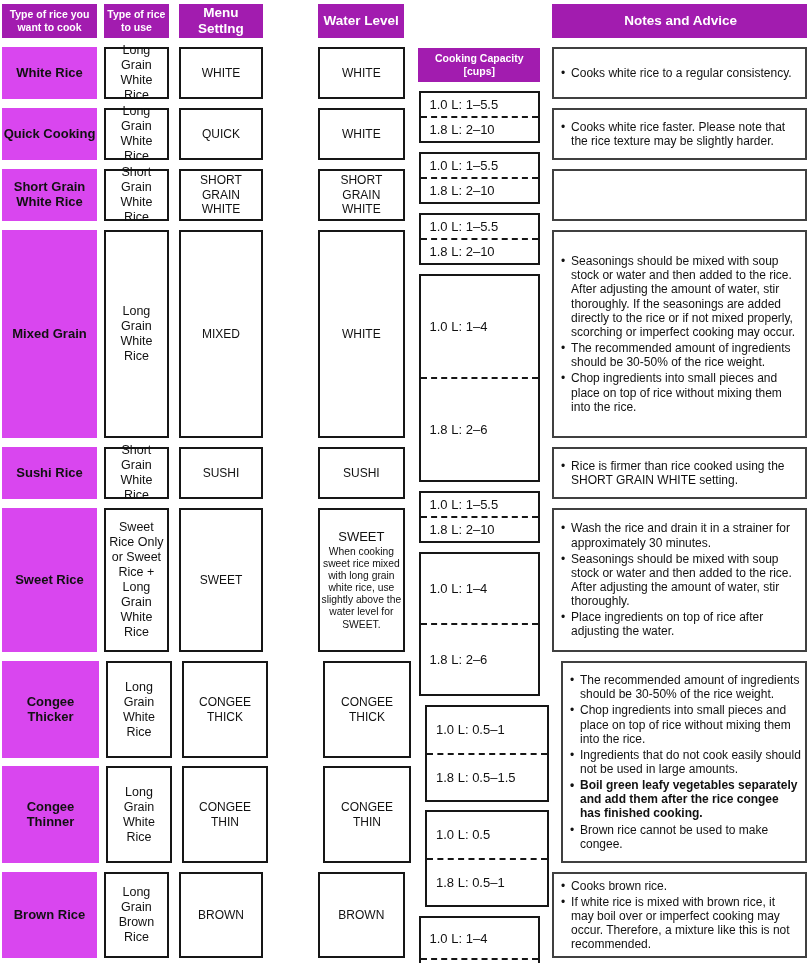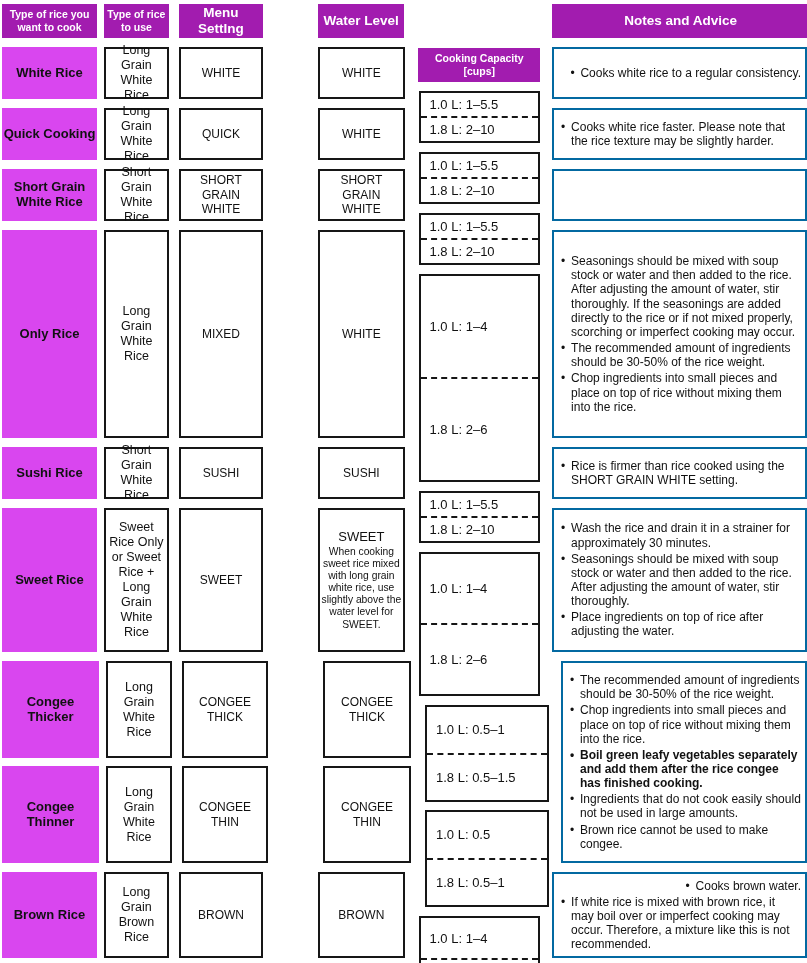--- a/index.html
+++ b/index.html
@@ -10,21 +10,21 @@
     padding:4px 0 0 2px;
   }
   *{box-sizing:border-box;}
   .band{display:flex;margin-bottom:9px;}
   .cell{display:flex;align-items:center;justify-content:center;text-align:center;background:#fff;}
   .c1{width:97px;margin-right:7px;background:#d946ef;font-weight:bold;font-size:13px;line-height:1.15;}
   .c2{width:66px;margin-right:10px;border:2px solid #161616;font-size:12.5px;line-height:1.2;padding:0 2px;}
   .c3{width:86px;margin-right:11px;border:2px solid #161616;font-size:12px;line-height:1.2;padding:0 2px;}
   .c4{width:88px;margin-right:14px;border:2px solid #161616;font-size:12px;line-height:1.2;padding:0 2px;margin-left:44px;}
   .c5{width:124px;margin-right:12px;border:2px solid #161616;flex-direction:column;align-items:stretch;padding:0;margin-top:44px;}
-  .c6{width:260px;border:2px solid #0369a1;flex-direction:column;align-items:flex-end;justify-content:center;
+  .c6{width:260px;border:2px solid #404040;flex-direction:column;align-items:flex-start;justify-content:center;
       text-align:left;font-size:12px;line-height:1.18;padding:5px 4px 5px 6px;}
   .cap-half{flex:1;display:flex;align-items:center;padding-left:9px;font-size:13px;}
   .cap-bot{border-top:2px dashed #161616;}
   .note-item{position:relative;padding-left:11px;margin:1px 0;}
   .note-item::before{content:"\2022";position:absolute;left:1px;top:0;}
   .bold{font-weight:bold;}
   
   .head .cell{background:#a21caf;color:#fff;border:none;font-weight:bold;}
   .head .small{font-size:10.5px;line-height:1.2;}
   .head .big{font-size:13.5px;}
@@ -109,21 +109,21 @@
     </div>
   <div class="cell c5 h52">
     <div class="cap-half">1.0 L: 1–5.5</div>
     <div class="cap-half cap-bot">1.8 L: 2–10</div>
   </div>
   <div class="cell c6 h52"></div>
 </div>
 
 <div class="band h208">
   <div class="cell c1 h208">
-      <span>Only Rice</span>
+      <span>Mixed Grain</span>
     </div>
   <div class="cell c2 h208">
       <span>Long Grain White Rice</span>
     </div>
   <div class="cell c3 h208">
       <span>MIXED</span>
     </div>
   <div class="cell c4 h208">
       <span>WHITE</span>
     </div>
@@ -220,22 +220,22 @@
         </div>
       <div class="cell c5 h97">
         <div class="cap-half">1.0 L: 0.5</div>
         <div class="cap-half cap-bot">1.8 L: 0.5–1</div>
       </div>
     </div>
   </div>
   <div class="cell c6 h202">
     <div class="note-item">The recommended amount of ingredients should be 30-50% of the rice weight.</div>
     <div class="note-item">Chop ingredients into small pieces and place on top of rice without mixing them into the rice.</div>
+    <div class="note-item">Ingredients that do not cook easily should not be used in large amounts.</div>
     <div class="note-item bold">Boil green leafy vegetables separately and add them after the rice congee has finished cooking.</div>
-    <div class="note-item">Ingredients that do not cook easily should not be used in large amounts.</div>
     <div class="note-item">Brown rice cannot be used to make congee.</div>
   </div>
 </div>
 
 <div class="band h86">
   <div class="cell c1 h86">
       <span>Brown Rice</span>
     </div>
   <div class="cell c2 h86">
       <span>Long Grain Brown Rice</span>
@@ -244,16 +244,16 @@
       <span>BROWN</span>
     </div>
   <div class="cell c4 h86">
       <span>BROWN</span>
     </div>
   <div class="cell c5 h86">
     <div class="cap-half">1.0 L: 1–4</div>
     <div class="cap-half cap-bot">1.8 L: 2–8</div>
   </div>
   <div class="cell c6 h86">
-    <div class="note-item">Cooks brown water.</div>
+    <div class="note-item">Cooks brown rice.</div>
     <div class="note-item">If white rice is mixed with brown rice, it may boil over or imperfect cooking may occur. Therefore, a mixture like this is not recommended.</div>
   </div>
 </div>
 
 </body></html>

